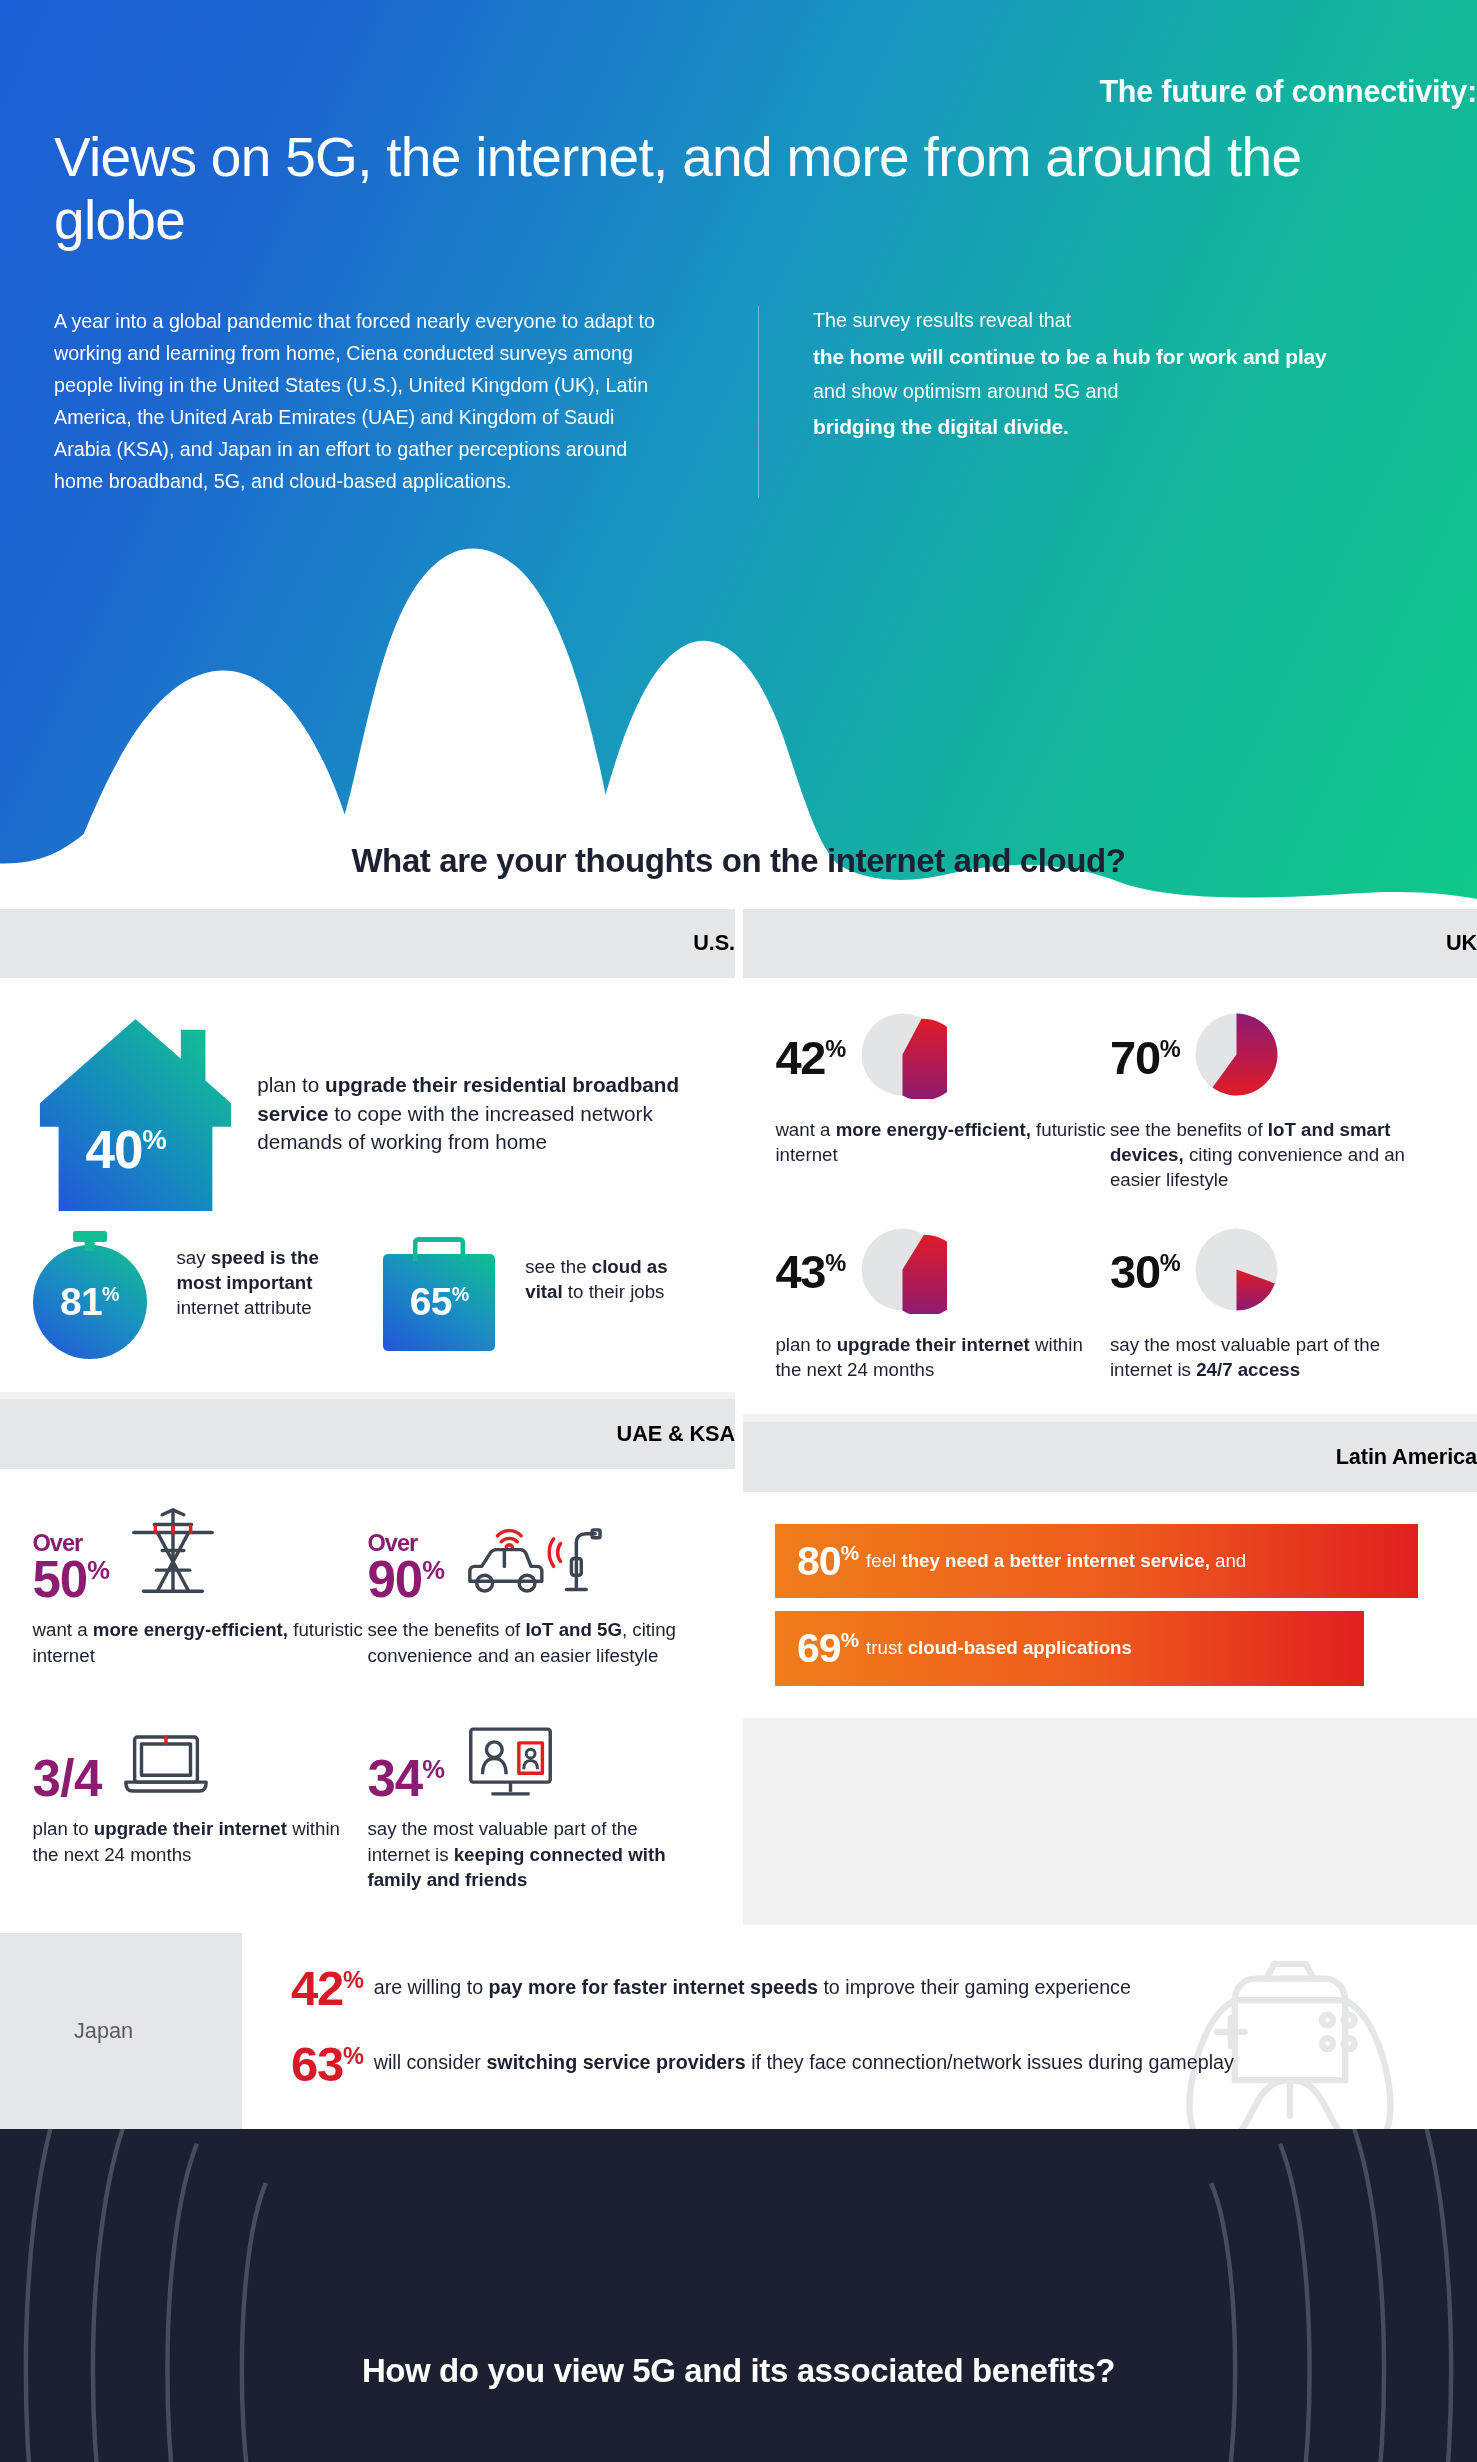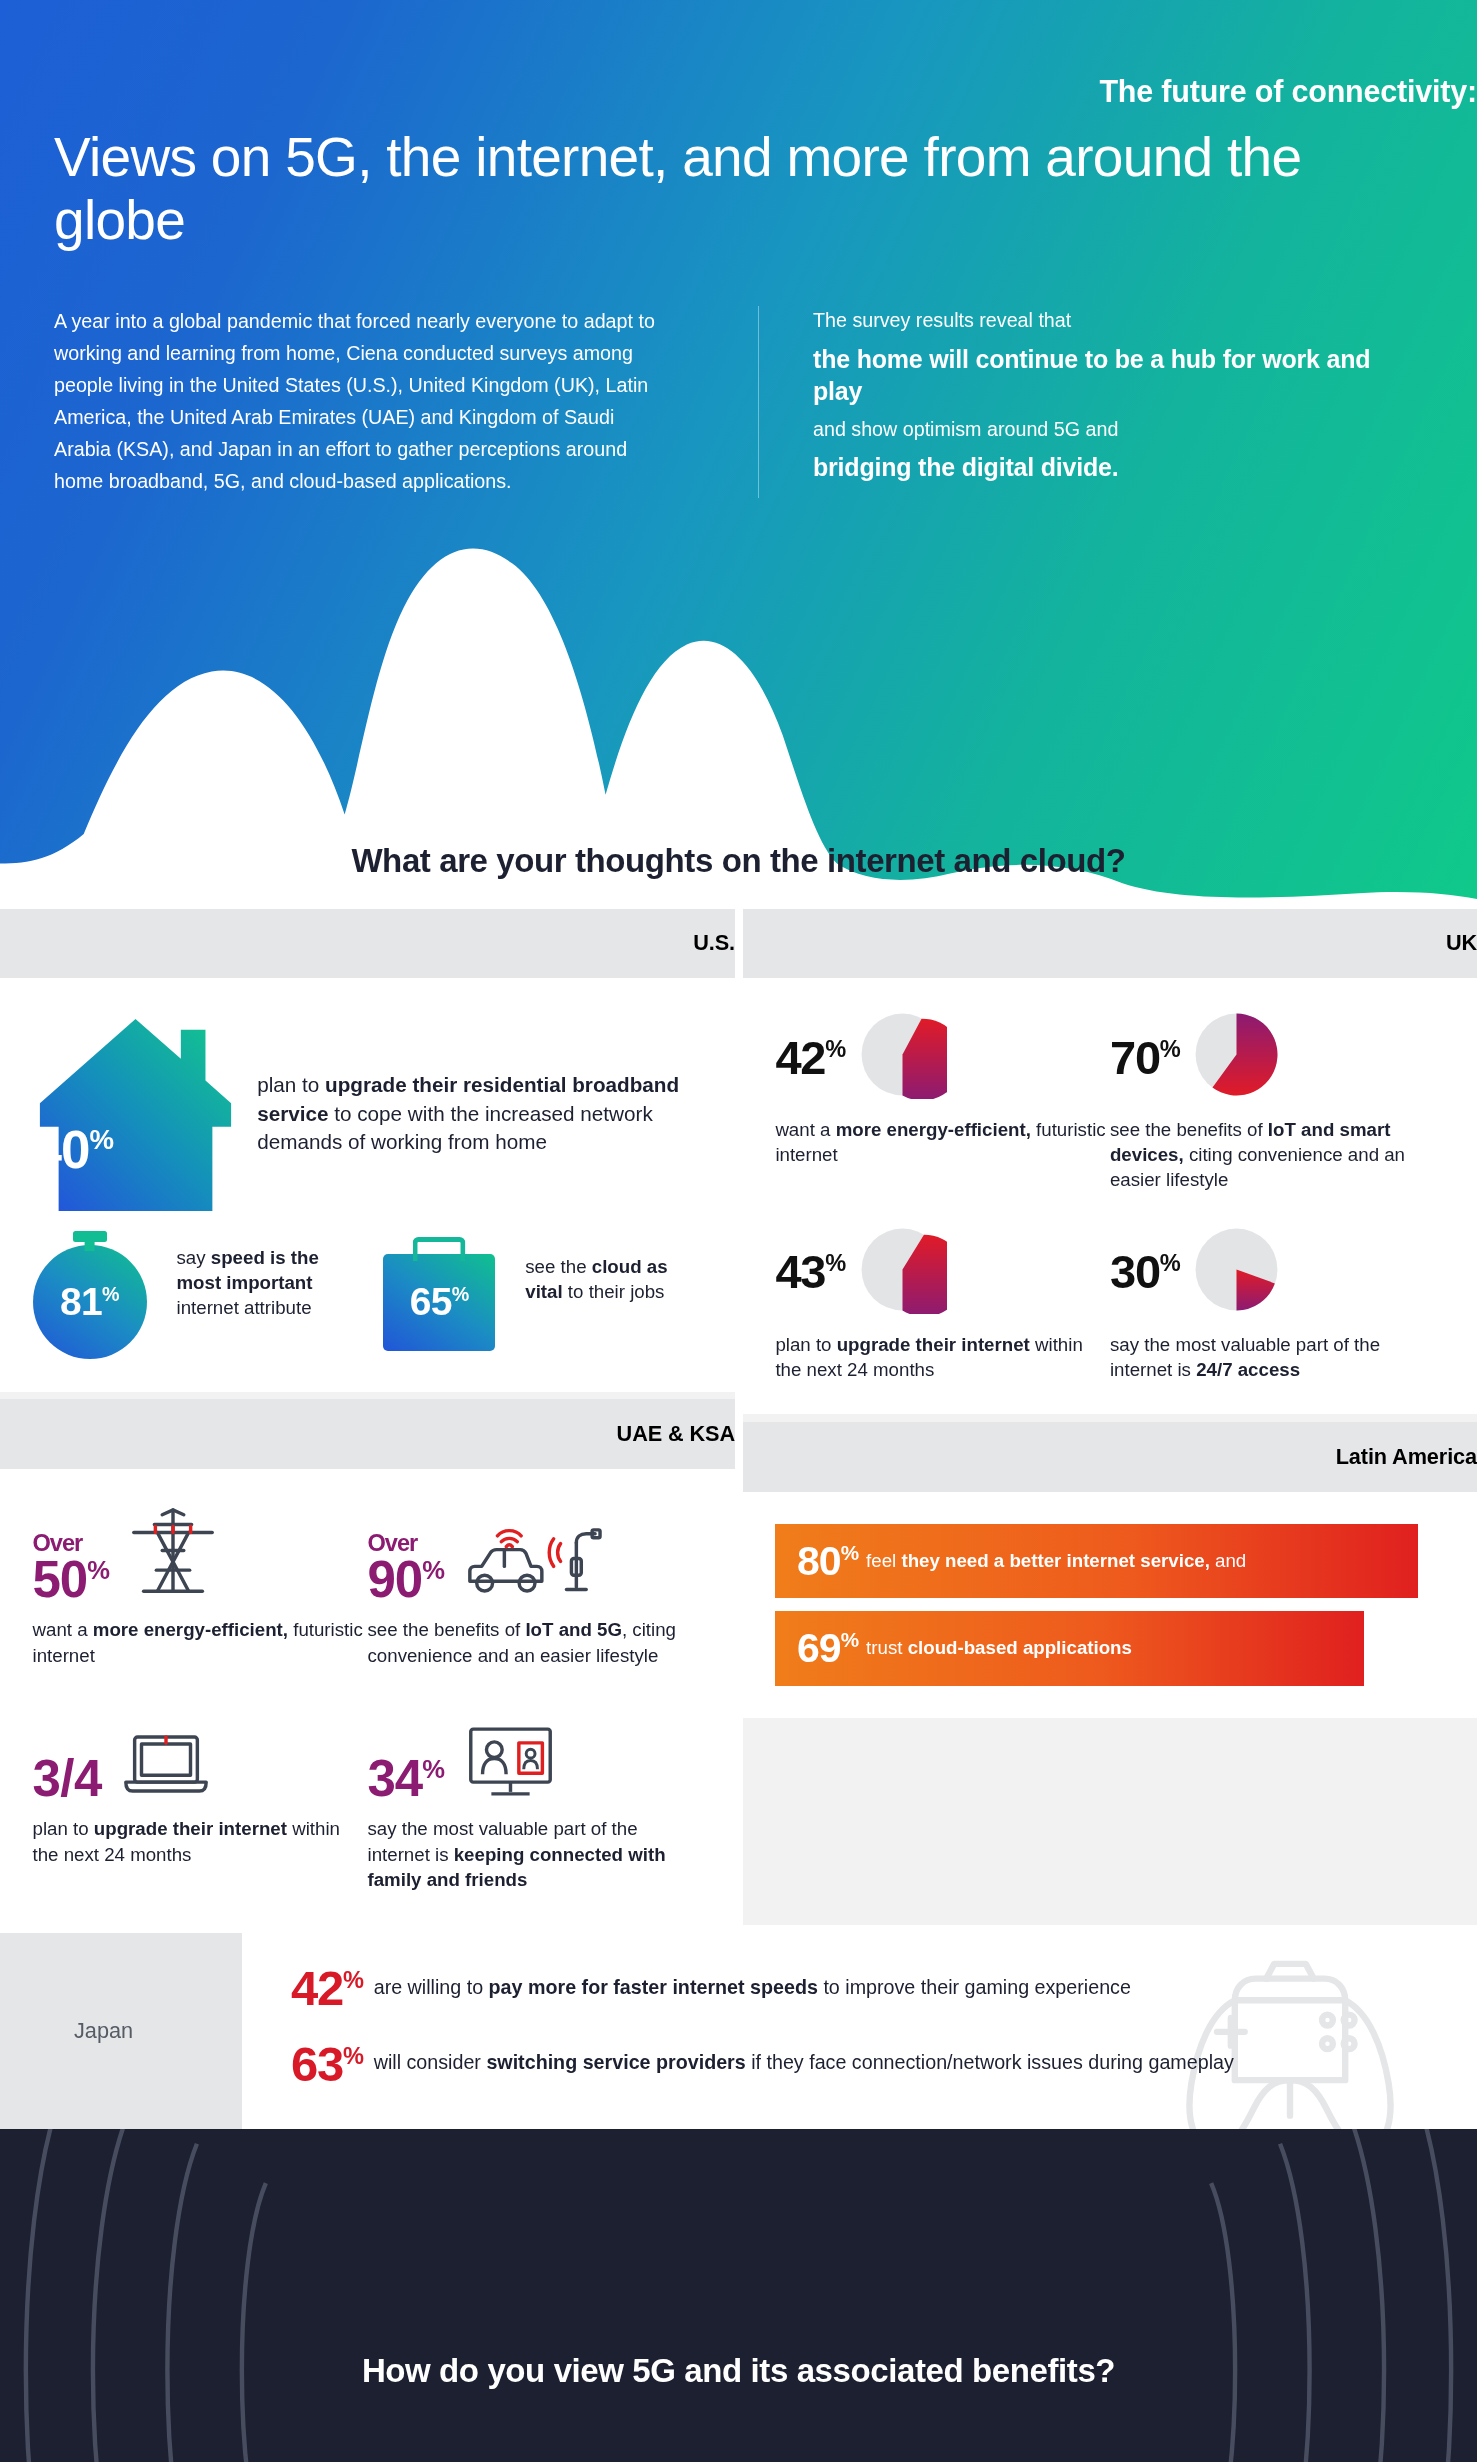--- a/index.html
+++ b/index.html
@@ -38,21 +38,21 @@
   }
   .hero-col-right {
     width:640px; padding-left:54px;
     border-left:1px solid rgba(255,255,255,0.38);
   }
   .hero-body {
     color:#fff; font-size:19.7px; line-height:1.62; font-weight:300;
   }
   .hero-lead { color:#fff; font-size:19.7px; font-weight:300; line-height:1.5; }
   .hero-strong {
-    color:#fff; font-size:25px; font-weight:700; line-height:1.3;
+    color:#fff; font-size:21px; font-weight:700; line-height:1.3;
     margin:6.9px 0 6.9px 0; letter-spacing:-0.2px;
   }
 
   
   .cloud-wrap {
     position:absolute; left:0; right:0; bottom:-2px; height:384px; z-index:2;
     pointer-events:none;
   }
   .cloud-wrap svg { display:block; width:1477px; height:384px; }
 
@@ -86,21 +86,21 @@
   .panel-body { background:#fff; padding:32.5px; }
 
   
   .us-row { display:flex; align-items:center; gap:19.7px; }
   .house {
     width:205px; height:207px; position:relative; flex:0 0 205px;
   }
   .house svg { display:block; }
   .house .hval {
     position:absolute; left:0; right:18.7px; top:109px;
-    text-align:left; color:#fff; font-size:53px; font-weight:700;
+    text-align:center; color:#fff; font-size:53px; font-weight:700;
     letter-spacing:-1px;
   }
   .house .hval sup { font-size:27.6px; font-weight:700; vertical-align:super; }
   .stat-text { font-size:20.7px; line-height:1.38; color:#1c2030; }
   .stat-text b { font-weight:700; }
 
   .us-row2 { display:flex; gap:31.5px; margin-top:27.6px; align-items:center; }
   .us-half { display:flex; align-items:flex-start; gap:30px; width:325px; }
   .badge-circle, .badge-case {
     flex:0 0 auto; position:relative;

